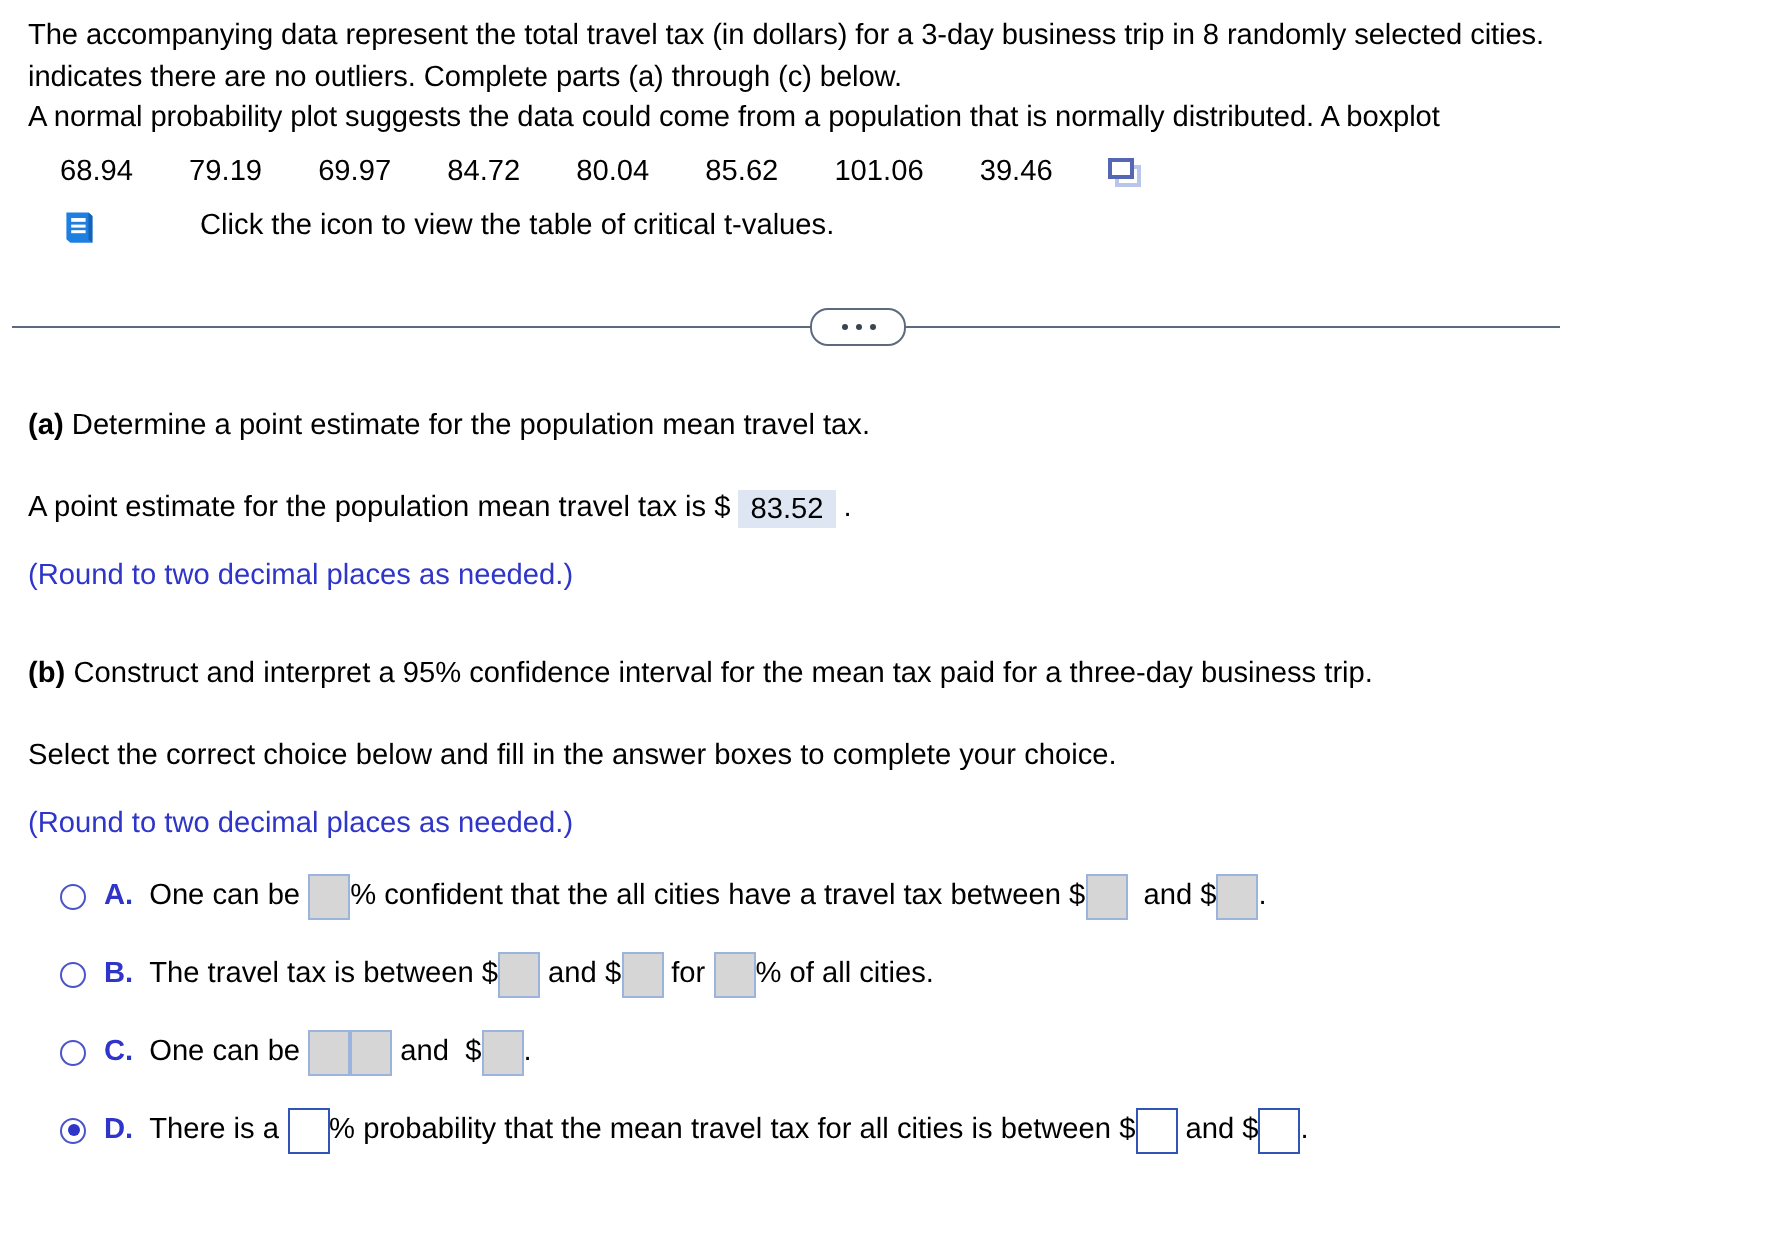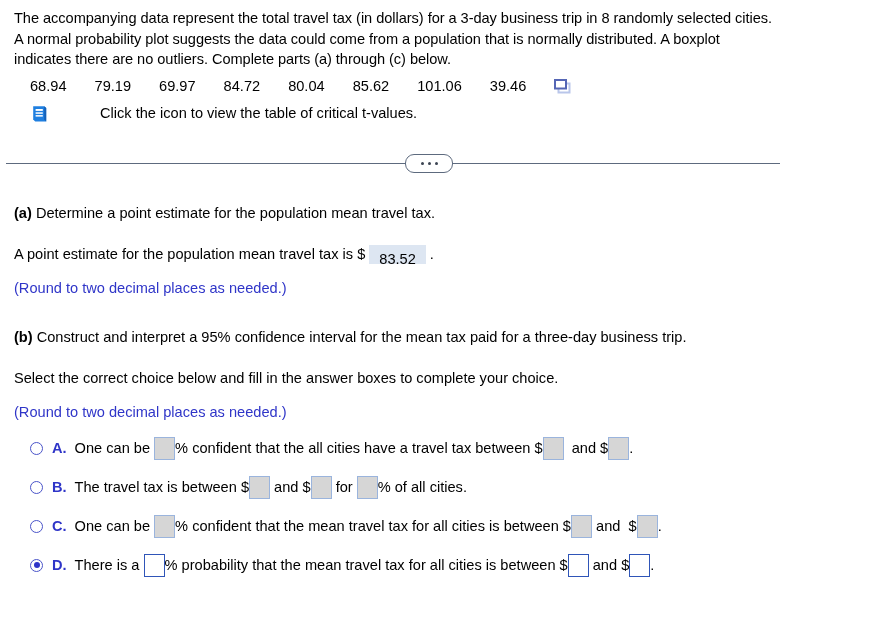--- a/index.html
+++ b/index.html
@@ -139,21 +139,21 @@
     color: #2f35c8;
     font-size: 14.6px;
     line-height: 21px;
     margin-top: 13px;
   }
 
   
   .ansbox {
     display: inline-block;
     background: #d9e2ef;
-    border: 5px solid #be185d;
+    border: 1px solid #be185d;
     height: 19px;
     line-height: 19px;
     vertical-align: middle;
     box-sizing: border-box;
   }
   .ansbox.filled {
     padding: 0 5px;
     font-size: 14.6px;
     color: #000;
     background: #dde6f2;
@@ -223,22 +223,22 @@
   }
   .choice-text > span { white-space: pre; }
 </style>
 </head>
 <body>
 
 <div class="page">
 
   <div class="intro">
     <div class="intro-line">The accompanying data represent the total travel tax (in dollars) for a 3-day business trip in 8 randomly selected cities.</div>
+    <div class="intro-line">indicates there are no outliers. Complete parts (a) through (c) below.</div>
     <div class="intro-line">A normal probability plot suggests the data could come from a population that is normally distributed. A boxplot</div>
-    <div class="intro-line">indicates there are no outliers. Complete parts (a) through (c) below.</div>
 
     <div class="data-row">
       <span class="data-val">68.94</span>
       <span class="data-val">79.19</span>
       <span class="data-val">69.97</span>
       <span class="data-val">84.72</span>
       <span class="data-val">80.04</span>
       <span class="data-val">85.62</span>
       <span class="data-val">101.06</span>
       <span class="data-val">39.46</span>
@@ -324,21 +324,20 @@
             <span>% of all cities.</span>
         </span>
       </div>
 
       <div class="choice">
         <span class="radio"></span>
         <span class="choice-letter">C.</span>
         <span class="choice-text">
           <span>One can be </span>
             <span class="ansbox empty"></span>
-            <span>% confident that the mean travel tax for all cities is between $</span>
             <span class="ansbox empty"></span>
             <span> and  $</span>
             <span class="ansbox empty"></span>
             <span>.</span>
         </span>
       </div>
 
       <div class="choice">
         <span class="radio checked"></span>
         <span class="choice-letter">D.</span>

